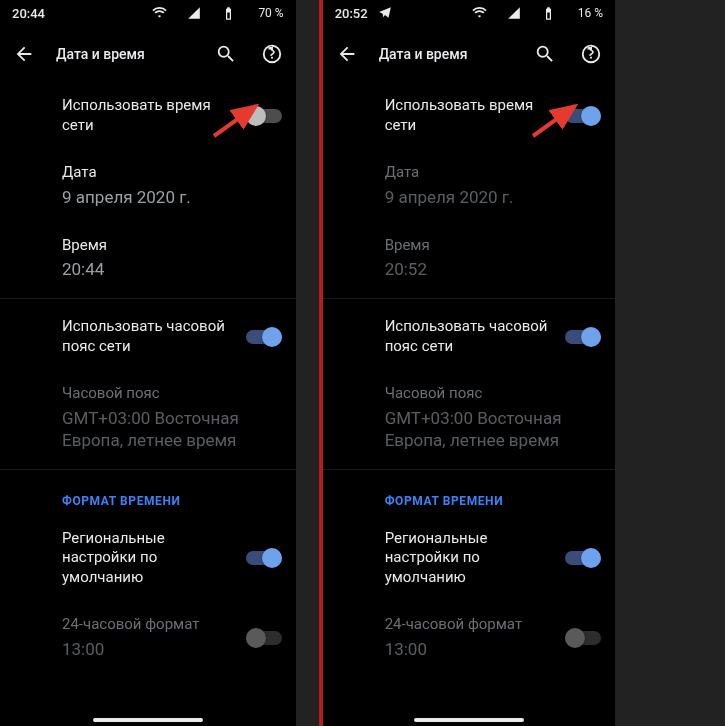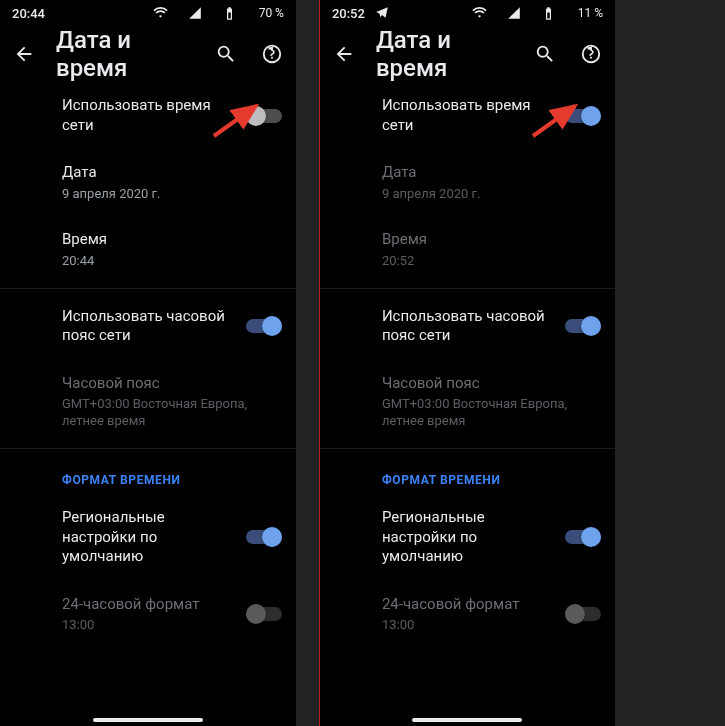--- a/index.html
+++ b/index.html
@@ -1,37 +1,37 @@
 <!DOCTYPE html>
 <html><head>
 <meta charset="utf-8">
 <style>
   * { margin: 0; padding: 0; box-sizing: border-box; }
   html, body { width: 725px; height: 726px; background: #222; font-family: Roboto, "Segoe UI", Arial, sans-serif; overflow: hidden; }
   .wrap { display: flex; width: 615px; height: 726px; }
   .phone { width: 362px; height: 726px; background: #000; position: relative; }
-  .phone + .phone { border-left: 1px solid #b91c1c; margin-left: 23px; }
+  .phone + .phone { border-left: 4px solid #b91c1c; margin-left: 23px; }
 
   
   .status-bar { height: 26px; display: flex; align-items: center; padding: 0 12px; color: #e8eaed; font-size: 13px; }
   .status-time { font-weight: 500; }
   .status-icons { margin-left: auto; display: flex; align-items: flex-start; gap: 20px; }
   .status-icons svg { display: block; }
   .batt-pct { font-size: 12px; margin-left: 2px; }
 
   
   .app-bar { height: 56px; display: flex; align-items: center; padding: 0 10px; gap: 18px; color: #e8eaed; }
-  .app-title { font-size: 24px; font-weight: 500; flex: 1; }
+  .app-title { font-size: 14px; font-weight: 500; flex: 1; }
   .icon-btn { width: 28px; height: 28px; display: flex; align-items: center; justify-content: center; }
 
   
   .list { display: flex; flex-direction: column; }
   .row { padding: 14px 18px 14px 62px; position: relative; }
   .row-title { font-size: 15px; color: #e8eaed; line-height: 1.3; }
-  .row-sub { font-size: 13px; color: #9aa0a6; margin-top: 3px; line-height: 1.3; }
+  .row-sub { font-size: 17px; color: #9aa0a6; margin-top: 3px; line-height: 1.3; }
   .row.disabled .row-title { color: #6b6f75; }
   .row.disabled .row-sub { color: #5a5e63; }
   .row.with-switch { padding-right: 60px; display: flex; align-items: center; min-height: 60px; }
   .row.with-switch .row-text { flex: 1; }
   .section-header { padding: 16px 18px 6px 62px; }
   .section-header span { font-size: 12px; font-weight: 700; letter-spacing: 0.6px; color: #3b82f6; }
   .divider { height: 1px; background: #1b1b1b; margin: 4px 0; }
 
   
   .switch { position: absolute; right: 14px; top: 50%; transform: translateY(-50%); width: 36px; height: 20px; }
@@ -191,21 +191,21 @@
         <span>
             <svg viewBox="0 0 24 24" width="14" height="14" fill="#e8eaed">
               <path d="M2 22h20V2L2 22z"></path>
             </svg>
           </span>
         <span>
             <svg viewBox="0 0 24 24" width="15" height="15" fill="#e8eaed">
               <path d="M15 4h-1V2h-4v2H9a1 1 0 00-1 1v16a1 1 0 001 1h6a1 1 0 001-1V5a1 1 0 00-1-1zM14 20h-4v-9.8h4V20z"></path>
             </svg>
           </span>
-        <span class="batt-pct">11 %</span>
+        <span class="batt-pct">16 %</span>
       </div>
     </div>
 
     <div class="app-bar">
       <div class="icon-btn">
           <svg viewBox="0 0 24 24" width="22" height="22" fill="#e8eaed">
             <path d="M20 11H7.83l5.59-5.59L12 4l-8 8 8 8 1.41-1.41L7.83 13H20z"></path>
           </svg>
         </div>
       <div class="app-title">Дата и время</div>

